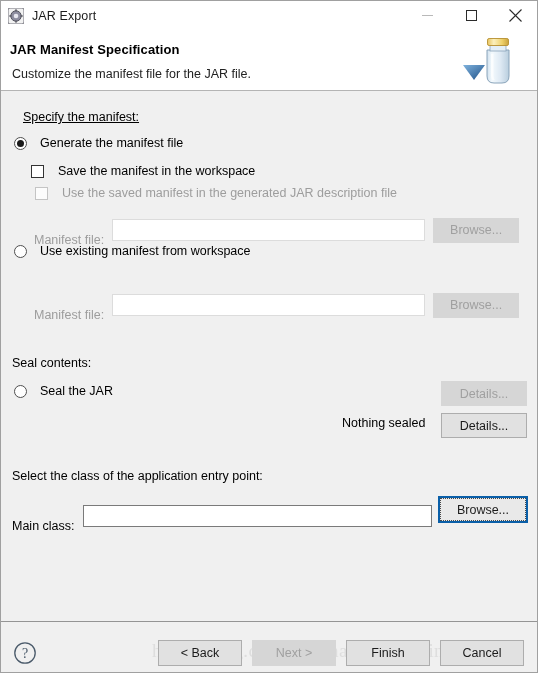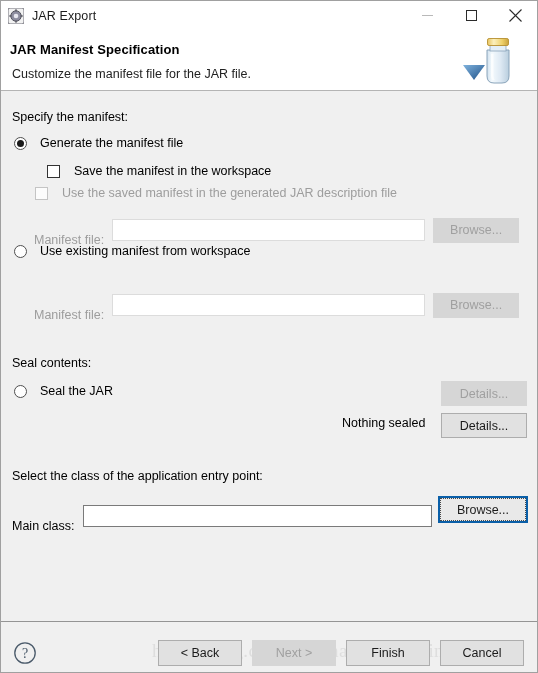--- a/index.html
+++ b/index.html
@@ -337,28 +337,28 @@
 
         <path d="M32 24 L34.5 24 L34.5 46 Q34.5 49 36 50 L33.5 50 Q32 48.5 32 46 Z" fill="#ffffff" opacity="0.65"></path>
 
         <path d="M4 35 L26 35 L15 50 Z" fill="url(#arrowg)"></path>
       </svg>
     </div>
   </div>
 
   <div class="body">
 
-    <div class="group-label" style="left:11px; top:19px;">Specify the manifest:</div>
+    <div class="group-label" style="left:22px; top:19px;text-decoration:underline;">Specify the manifest:</div>
 
     <div class="row" style="left:13px; top:45px;">
       <span class="radio checked"></span>
       <span class="ctl-label">Generate the manifest file</span>
     </div>
 
-    <div class="row" style="left:46px; top:73px;justify-content:flex-end;">
+    <div class="row" style="left:30px; top:73px;justify-content:flex-end;">
       <span class="checkbox"></span>
       <span class="ctl-label">Save the manifest in the workspace</span>
     </div>
 
     <div class="row" style="left:34px; top:95px;">
       <span class="checkbox disabled"></span>
       <span class="ctl-label disabled">Use the saved manifest in the generated JAR description file</span>
     </div>
 
     <div class="row" style="left:33px; top:122px;">

